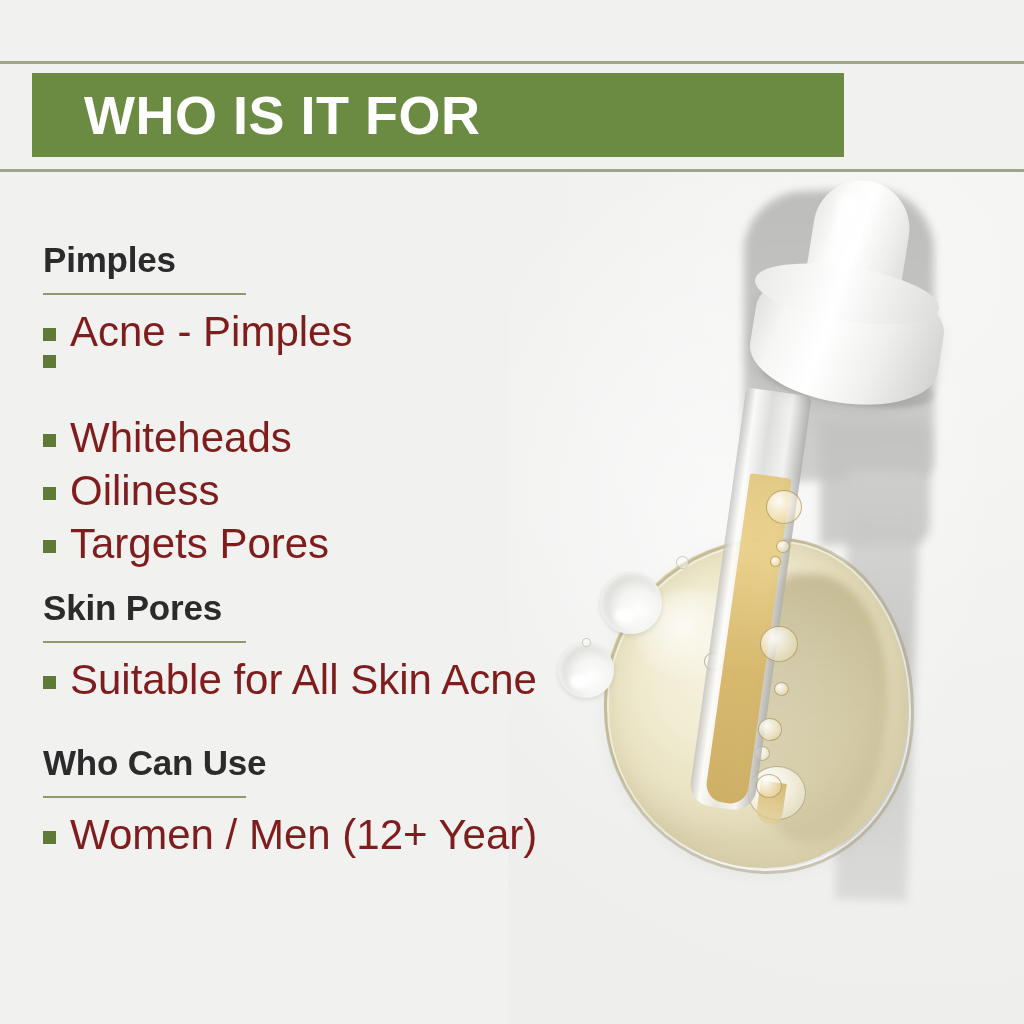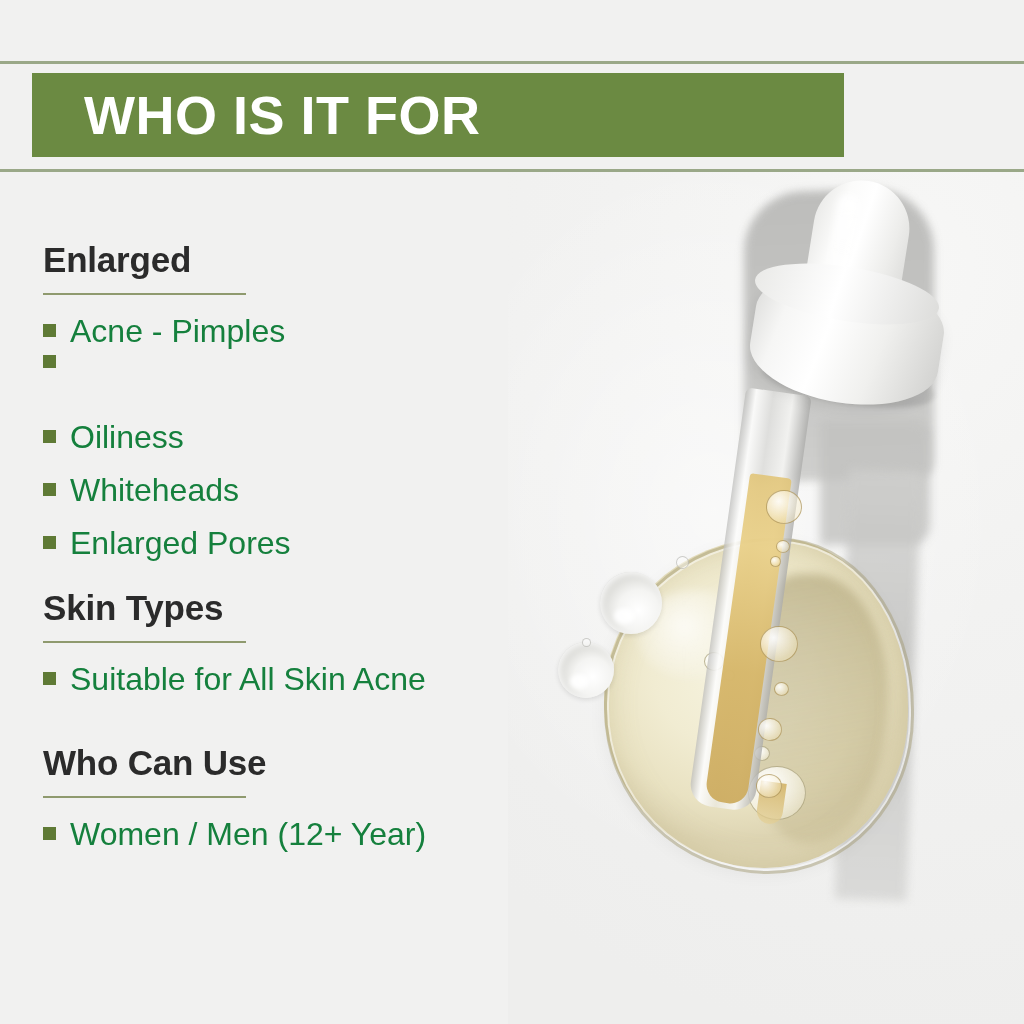--- a/index.html
+++ b/index.html
@@ -175,21 +175,21 @@
   .heading-rule{
     width:203px;height:2px;background:#8f9a6e;margin-top:14px;margin-bottom:12px;
   }
   .bullets{list-style:none;margin:0;padding:0;}
   .bullet{display:flex;align-items:baseline;margin:0 0 4px 0;height:49px;}
   .bullet-mark{
     width:13px;height:13px;background:#5f7a35;flex:0 0 auto;
     margin-right:14px;position:relative;top:-5px;
   }
   .bullet-text{
-    color:#15803d;font-size:32px;line-height:49px;white-space:nowrap;font-weight:normal;
+    color:#7f1d1d;font-size:42px;line-height:49px;white-space:nowrap;font-weight:normal;
   }
 </style>
 </head>
 <body>
 
 <div class="canvas">
 
   <div class="photo">
     <div class="photo-vig"></div>
 
@@ -233,47 +233,47 @@
 
   <div class="rule rule-top"></div>
   <div class="banner">
     <div class="banner-title">WHO IS IT FOR</div>
   </div>
   <div class="rule rule-bottom"></div>
 
   <div class="content">
 
     <div class="section sec-targets">
-      <div class="heading">Enlarged</div>
+      <div class="heading">Pimples</div>
       <div class="heading-rule"></div>
       <ul class="bullets">
         <li class="bullet">
           <span class="bullet-mark"></span>
           <span class="bullet-text">Acne - Pimples</span>
         </li>
         <li class="bullet">
           <span class="bullet-mark"></span>
         </li>
         <li class="bullet">
           <span class="bullet-mark"></span>
+          <span class="bullet-text">Whiteheads</span>
+        </li>
+        <li class="bullet">
+          <span class="bullet-mark"></span>
           <span class="bullet-text">Oiliness</span>
         </li>
         <li class="bullet">
           <span class="bullet-mark"></span>
-          <span class="bullet-text">Whiteheads</span>
-        </li>
-        <li class="bullet">
-          <span class="bullet-mark"></span>
-          <span class="bullet-text">Enlarged Pores</span>
+          <span class="bullet-text">Targets Pores</span>
         </li>
       </ul>
     </div>
 
     <div class="section sec-skin">
-      <div class="heading">Skin Types</div>
+      <div class="heading">Skin Pores</div>
       <div class="heading-rule"></div>
       <ul class="bullets">
         <li class="bullet">
           <span class="bullet-mark"></span>
           <span class="bullet-text">Suitable for All Skin Acne</span>
         </li>
       </ul>
     </div>
 
     <div class="section sec-who">

